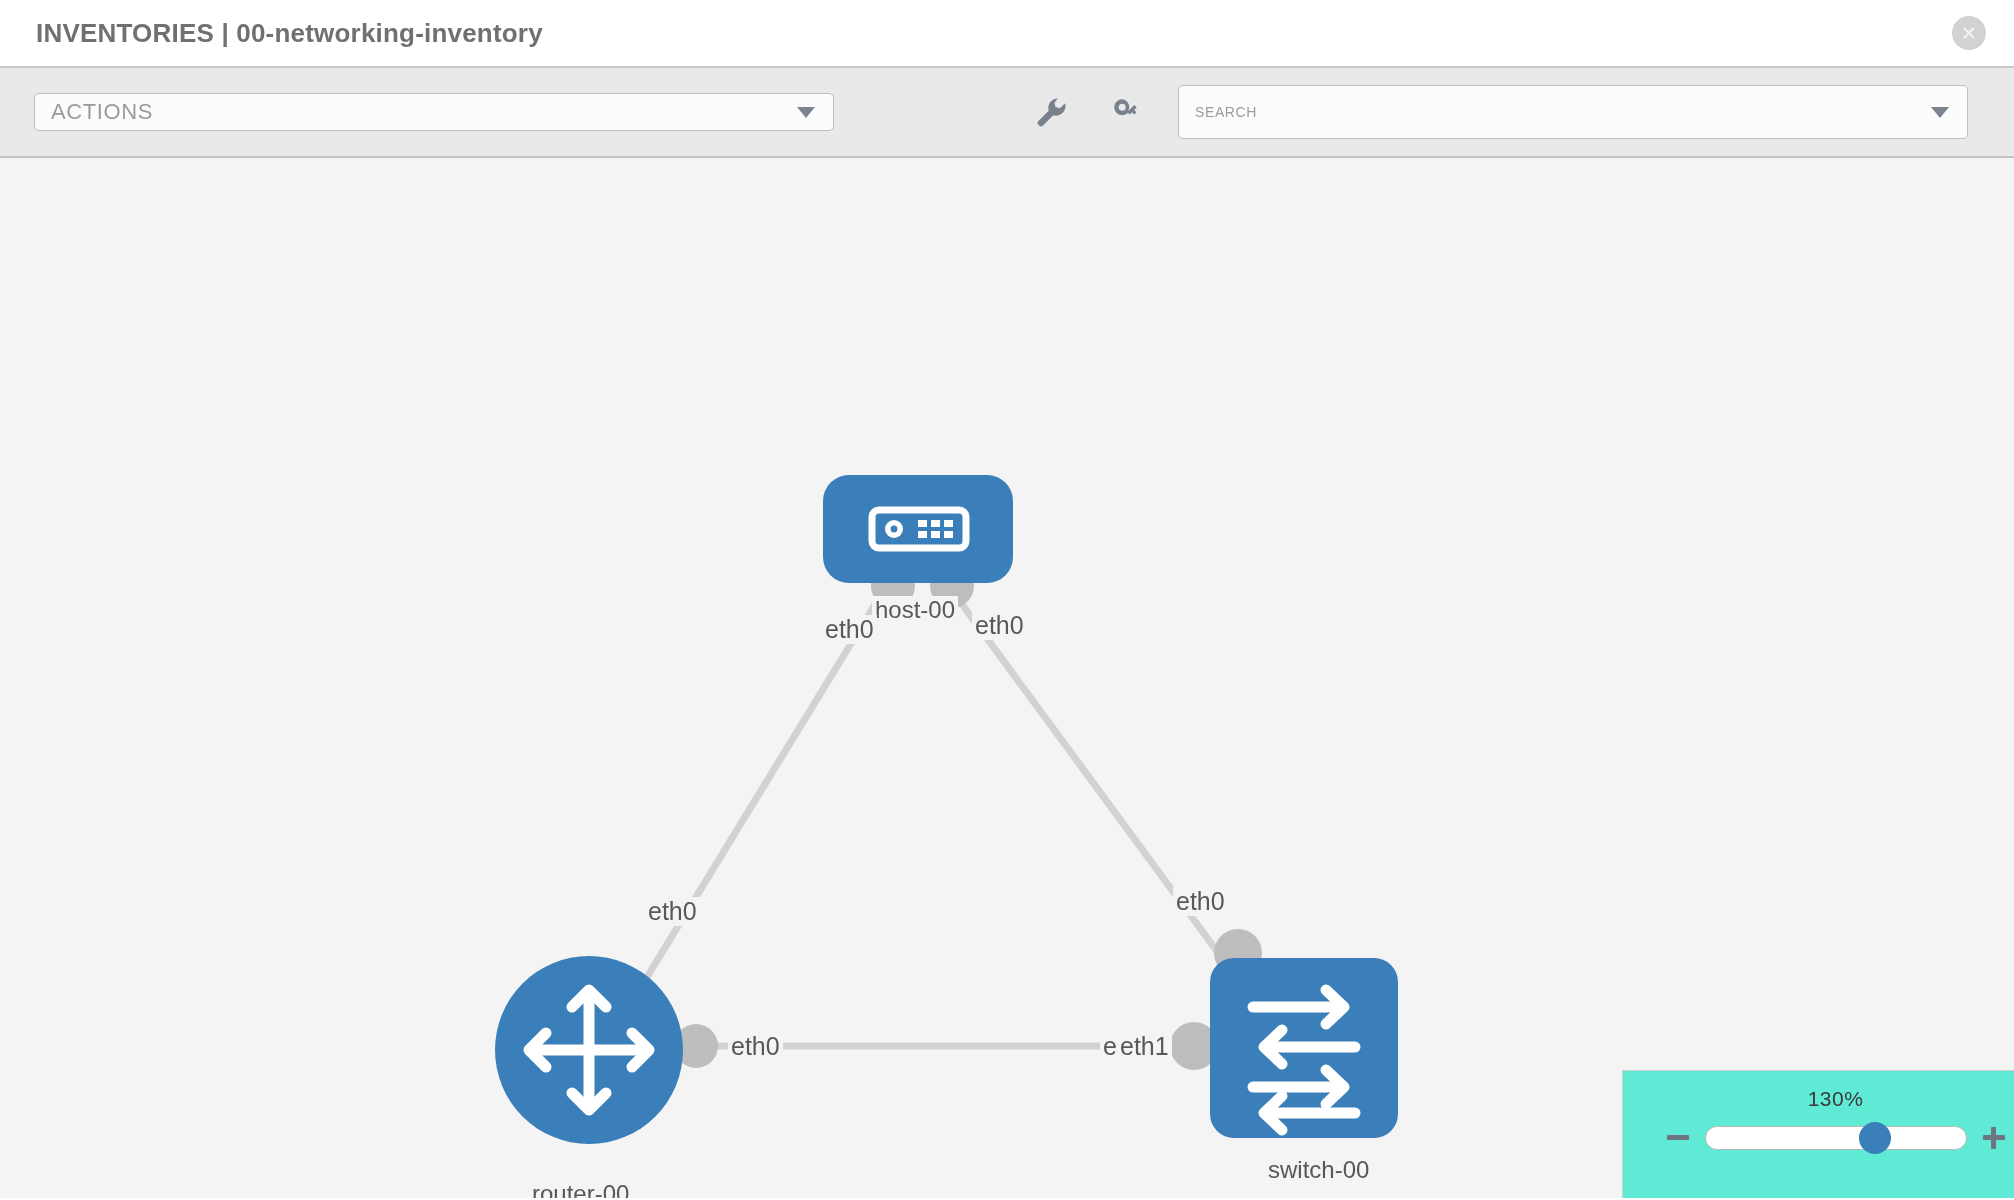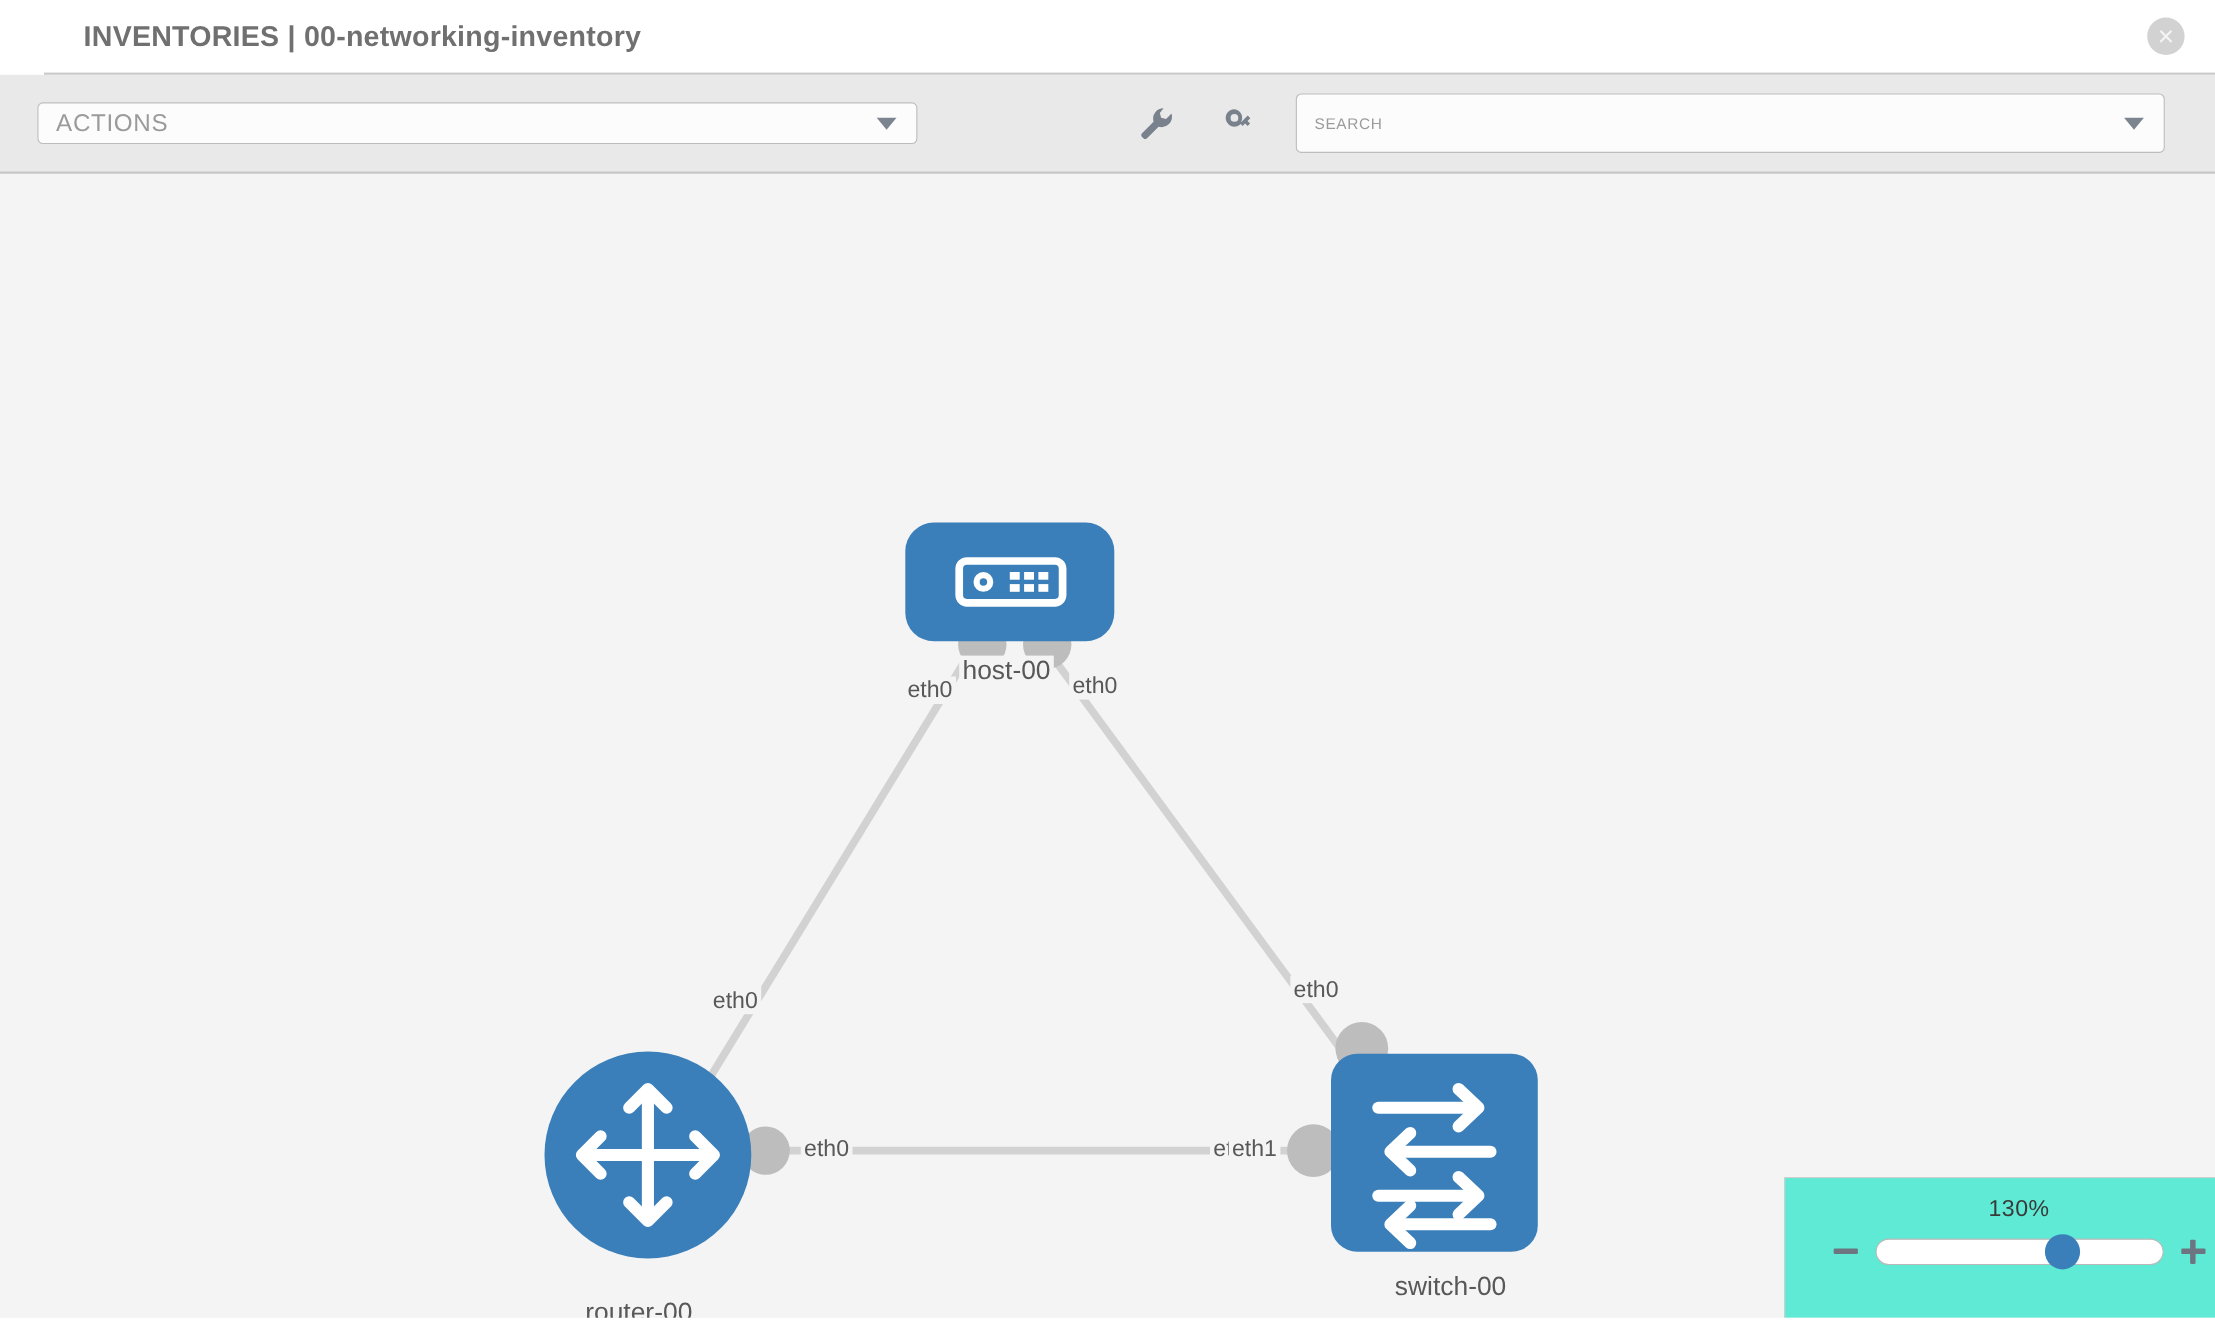--- a/index.html
+++ b/index.html
@@ -13,21 +13,20 @@
   }
 
   
   .header {
     position: relative;
     height: 68px;
     background: #ffffff;
     border-bottom: 2px solid #c9c9c9;
     display: flex;
     align-items: center;
-    margin-left: 40px;
   }
   .header-title {
     margin-left: 36px;
     font-size: 26px;
     font-weight: bold;
     color: #707070;
     letter-spacing: 0.2px;
     white-space: nowrap;
   }
   .close-btn {
@@ -122,21 +121,21 @@
   
   .nlabel {
     position: absolute;
     background: #f4f4f4;
     color: #585858;
     white-space: nowrap;
     line-height: 1;
     padding: 2px 3px;
   }
   .nlabel.node-name { font-size: 24px; }
-  .nlabel.iface { font-size: 21px; }
+  .nlabel.iface { font-size: 25px; }
 
   
   .zoom-panel {
     position: absolute;
     right: 0;
     bottom: 0;
     width: 392px;
     height: 128px;
     background: #5eead4;
     border: 1px solid #cfcfcf;

